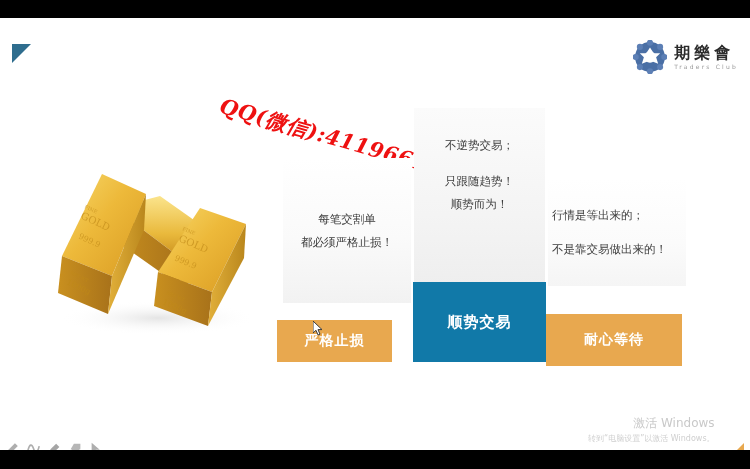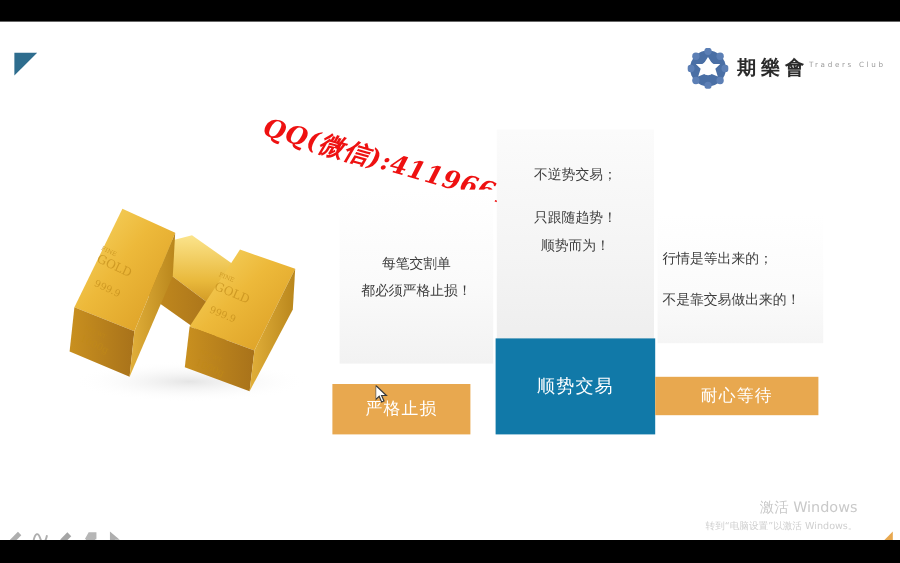--- a/index.html
+++ b/index.html
@@ -29,21 +29,21 @@
   }
   .title-text {
     position:absolute; left:32px; top:30px;
     font-size:18px; font-weight:bold; color:#2b2b2b;
     letter-spacing:0.5px; white-space:nowrap;
   }
 
   
   .brand { position:absolute; right:12px; top:22px; display:flex; align-items:center; gap:7px; }
   .brand-mark { width:34px; height:34px; flex:0 0 auto; }
-  .brand-txt { display:flex; line-height:1; }
+  .brand-txt { display:flex; flex-direction:column; line-height:1; }
   .brand-cn { font-size:16px; font-weight:bold; color:#2b2b2b; letter-spacing:4px; }
   .brand-en { font-size:6px; color:#9a9a9a; letter-spacing:2.2px; margin-top:3px; }
 
   
   .gold-photo {
     position:absolute; left:40px; top:128px; width:225px; height:195px;
     background:#fefefe;
   }
 
   
@@ -79,25 +79,25 @@
     background:linear-gradient(180deg,#ffffff 0%,#fbfbfb 60%,#f5f5f5 100%);
     display:flex; flex-direction:column; justify-content:center; align-items:flex-start;
     text-align:right; padding-left:4px;
   }
   .panel-3 .gap { height:12px; }
   .panel-3 .ptxt { white-space:normal; max-width:130px; }
 
   
   .cbar {
     position:absolute; display:flex; align-items:center; justify-content:center;
-    color:#ffffff; font-weight:normal; letter-spacing:1px;
+    color:#ffffff; font-weight:bold; letter-spacing:1px;
   }
   .cbar-left   { left:277px; top:302px; width:115px; height:42px; font-size:14px; }
   .cbar-center { left:413px; top:264px; width:133px; height:80px; font-size:15px; }
-  .cbar-right  { left:546px; top:296px; width:136px; height:32px; font-size:14px; }
+  .cbar-right  { left:546px; top:296px; width:136px; height:52px; font-size:14px; }
 
   
   .cursor { position:absolute; left:313px; top:303px; width:12px; height:16px; }
 
   
   .winmark { position:absolute; left:588px; top:398px; text-align:right; }
   .winmark .wm1 { font-size:12px; color:#c9c9c9; line-height:1.3; }
   .winmark .wm2 { font-size:8px; color:#cfcfcf; line-height:1.4; margin-top:1px; }
   .corner-tri {
     position:absolute; right:6px; top:425px; width:0; height:0;

